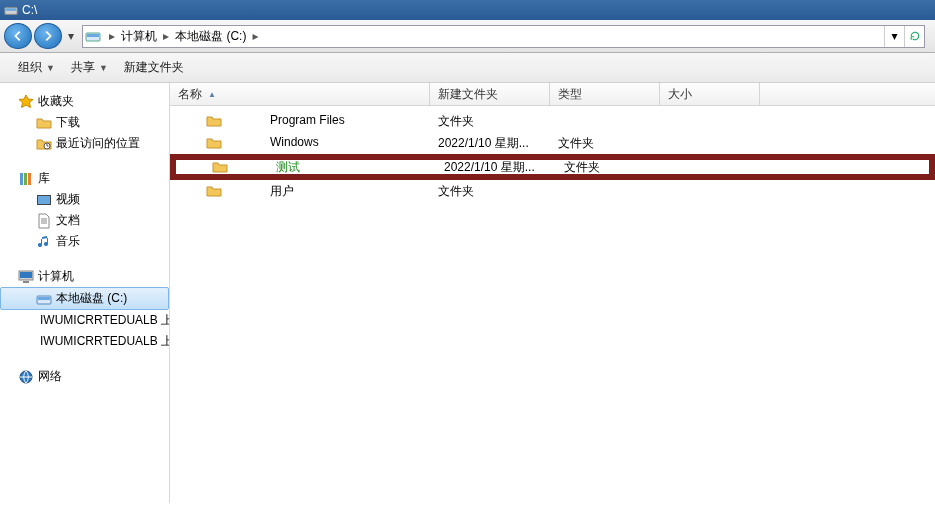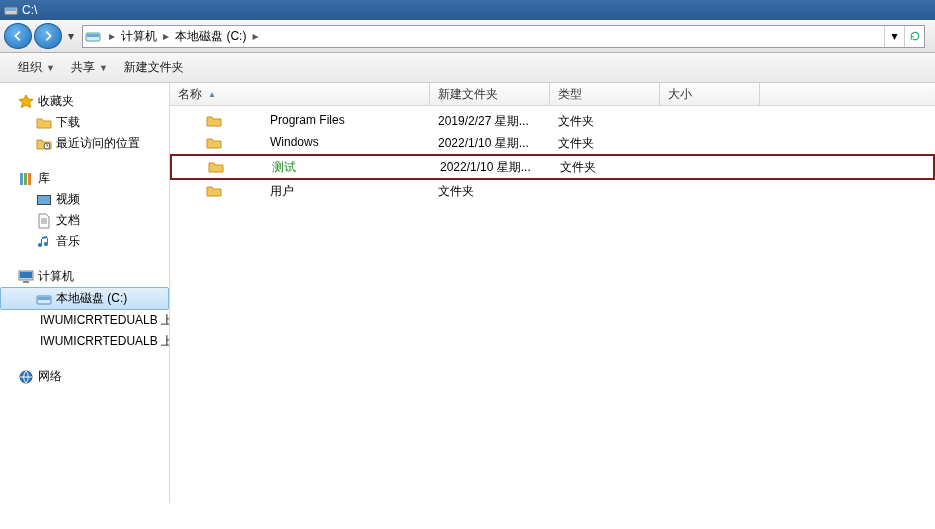--- a/index.html
+++ b/index.html
@@ -41,21 +41,21 @@
 .col.type { width: 110px; }
 .col.size { width: 100px; }
 
 .rows { flex: 1; padding-top: 4px; }
 .row { height: 22px; display: flex; align-items: center; cursor: pointer; }
 .row .cell { padding-left: 8px; overflow: hidden; white-space: nowrap; }
 .row .cell.name { width: 260px; display: flex; align-items: flex-start; gap: 42px; }
 .row .cell.name .folder-ico { width: 16px; height: 16px; margin-right: 6px; margin-left: 28px; }
 .row .cell.date { width: 120px; }
 .row .cell.type { width: 110px; }
-.row.hl { border: 2px solid #7f1d1d; height: 26px; }
+.row.hl { border: 6px solid #7f1d1d; height: 26px; }
 .row.hl .cell.name span { color: #1a8a1a; }
 
 .ico svg, .folder-ico svg, .drive-icon svg, .win-icon svg { width: 100%; height: 100%; }
 </style>
 </head>
 <body>
 
 <div class="titlebar">
   <span class="win-icon">
     <svg viewBox="0 0 16 16">
@@ -237,21 +237,20 @@
         </div>
     </div>
     <div class="rows" id="rows">
         <div class="row">
           <div class="cell name">
             <span class="folder-ico"><svg viewBox="0 0 16 16">
                 <path d="M1 4h5l1 2h8v7H1z" fill="#f3c65a" stroke="#c9952e"></path>
               </svg></span>
             <span>Program Files</span>
           </div>
-          <div class="cell date">2019/2/27 星期...</div>
           <div class="cell type">文件夹</div>
         </div>
         <div class="row">
           <div class="cell name">
             <span class="folder-ico"><svg viewBox="0 0 16 16">
                 <path d="M1 4h5l1 2h8v7H1z" fill="#f3c65a" stroke="#c9952e"></path>
               </svg></span>
             <span>Windows</span>
           </div>
           <div class="cell date">2022/1/10 星期...</div>

